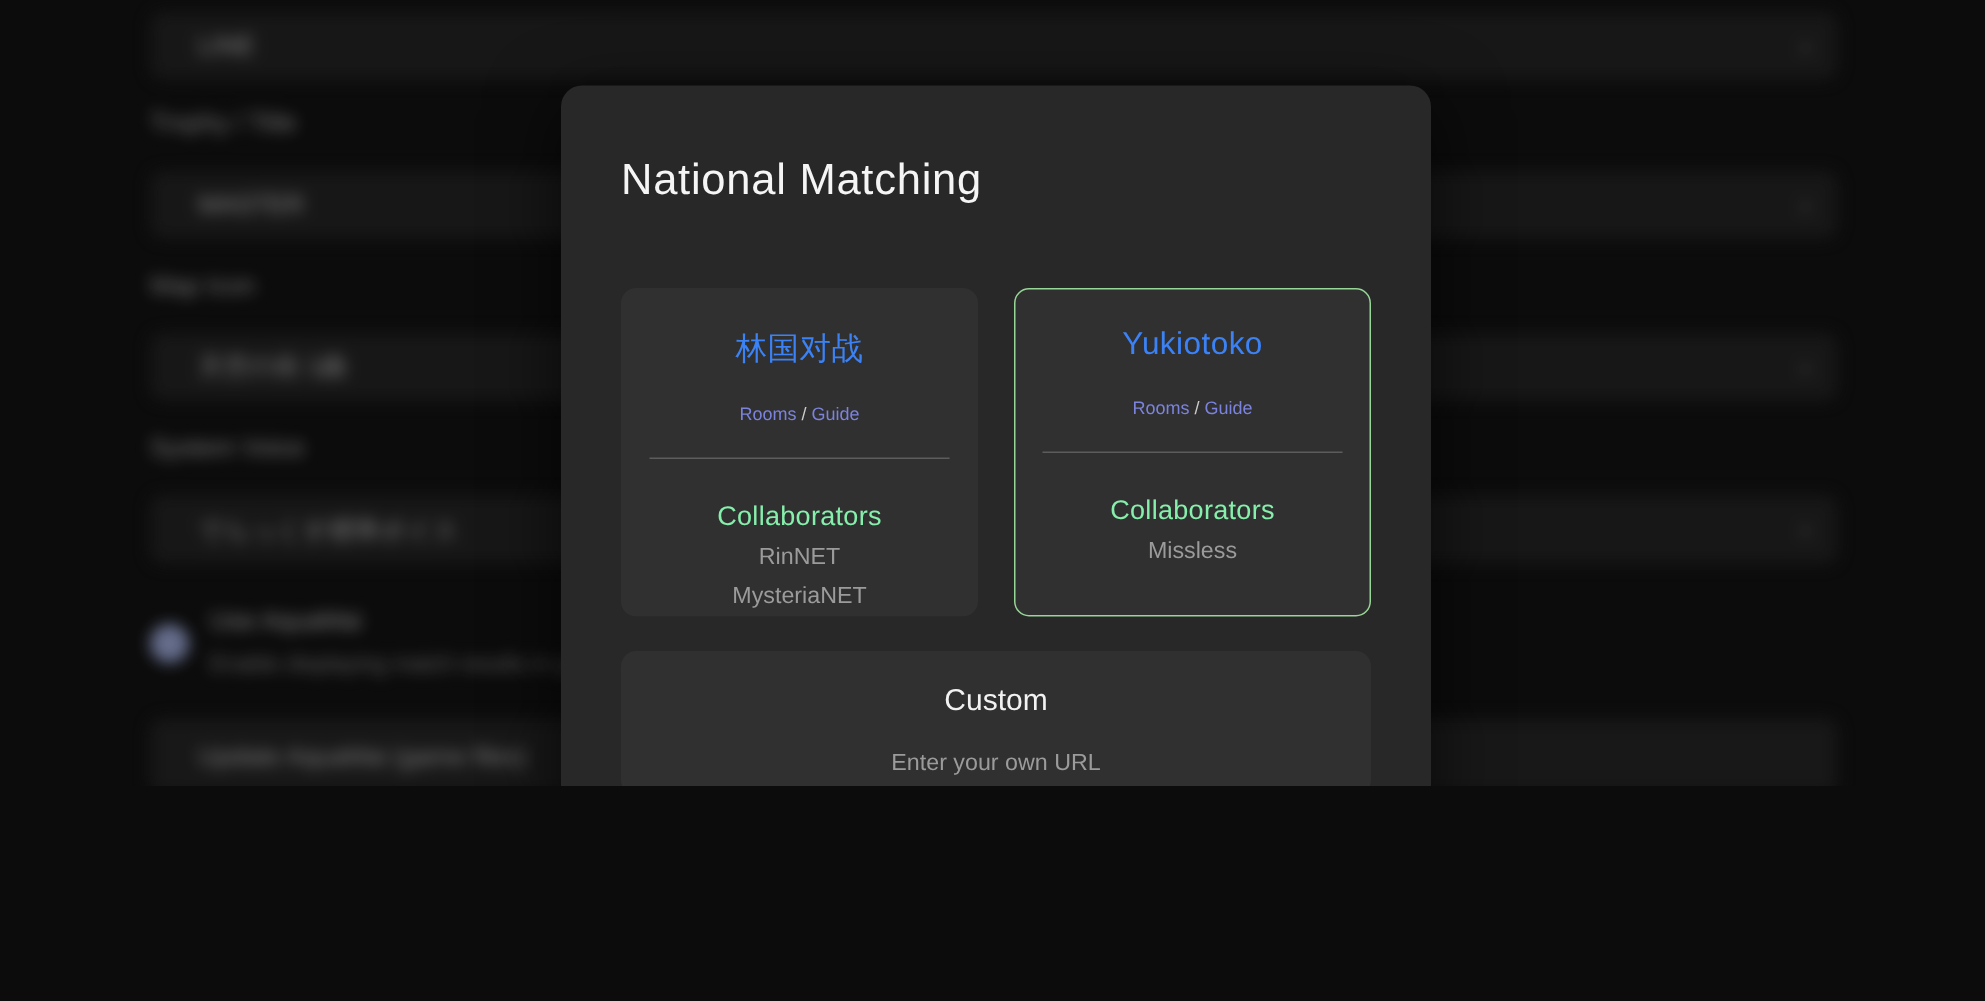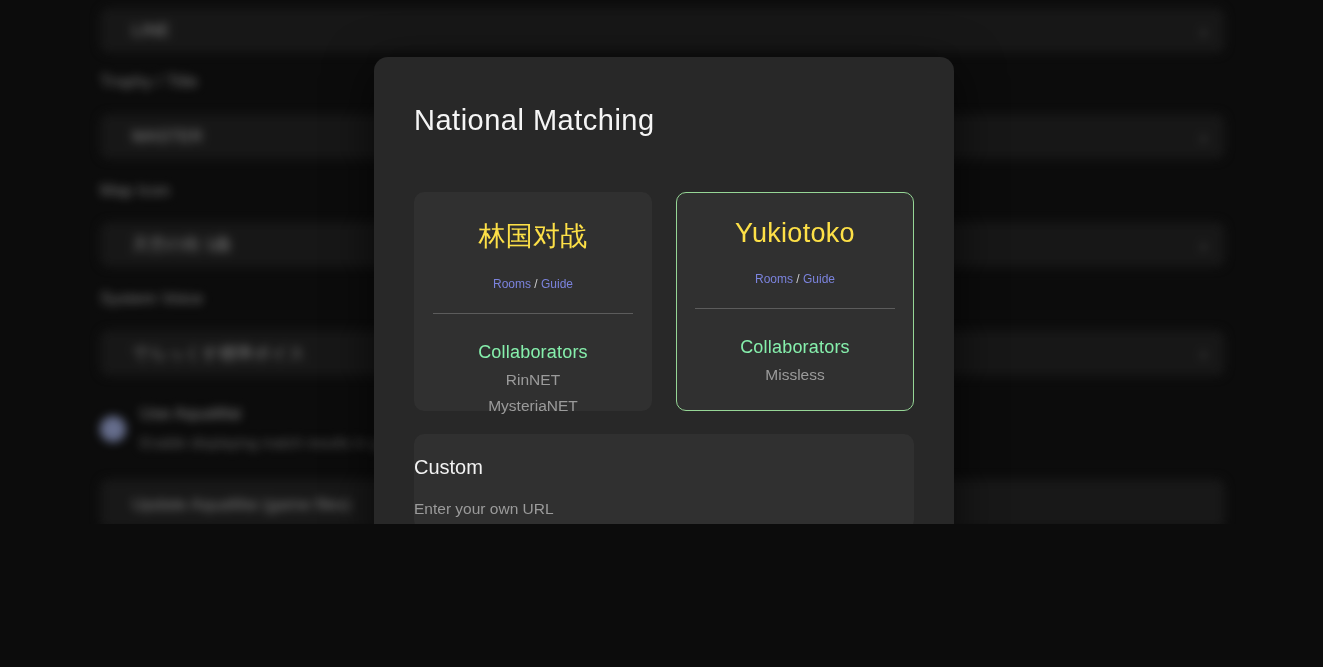--- a/index.html
+++ b/index.html
@@ -30,29 +30,29 @@
   .modal { position:absolute; left:374px; top:57px; width:580px; height:513px;
            background:#282828; border-radius:14px; box-shadow:0 12px 48px rgba(0,0,0,0.65);
            padding:47px 40px 40px 40px; color:#eee; }
   .modal-title { font-size:29px; font-weight:500; color:#f5f5f5; letter-spacing:0.5px; }
   .modal-subtitle { font-size:17px; color:#d6d6d6; margin-top:12px; letter-spacing:0.2px; }
 
   .cards-row { position:absolute; left:40px; top:135px; width:500px; display:flex; gap:24px; }
   .server-card { width:238px; height:219px; background:#303030; border-radius:10px;
                  border:1px solid transparent; text-align:center; cursor:pointer; }
   .server-card.selected { border:1.5px solid #96d696; }
-  .server-name { font-size:27px; color:#fde047; margin-top:25px; letter-spacing:0.3px; }
+  .server-name { font-size:21px; color:#3b82f6; margin-top:25px; letter-spacing:0.3px; }
   .server-links { font-size:12px; margin-top:23px; color:#cccccc; }
   .server-links a { color:#7b83dd; text-decoration:none; cursor:pointer; }
   .card-divider { border:none; border-top:1px solid #5c5c5c; width:200px; margin:22px auto 0 auto; }
   .collab-heading { font-size:18px; color:#86efac; margin-top:28px; letter-spacing:0.2px; }
   .collab-name { font-size:15.5px; color:#9b9b9b; margin-top:8px; }
 
   .custom-card { position:absolute; left:40px; top:377px; width:500px; height:96px;
-                 background:#303030; border-radius:10px; text-align:left; cursor:pointer; }
+                 background:#303030; border-radius:10px; text-align:center; cursor:pointer; }
   .custom-title { font-size:20px; color:#f2f2f2; margin-top:22px; }
   .custom-subtitle { font-size:15.5px; color:#9b9b9b; margin-top:21px; }
 </style>
 </head>
 <body>
 
 <div class="screen">
 
   <div class="bg-layer">
     <div class="bg-content">

